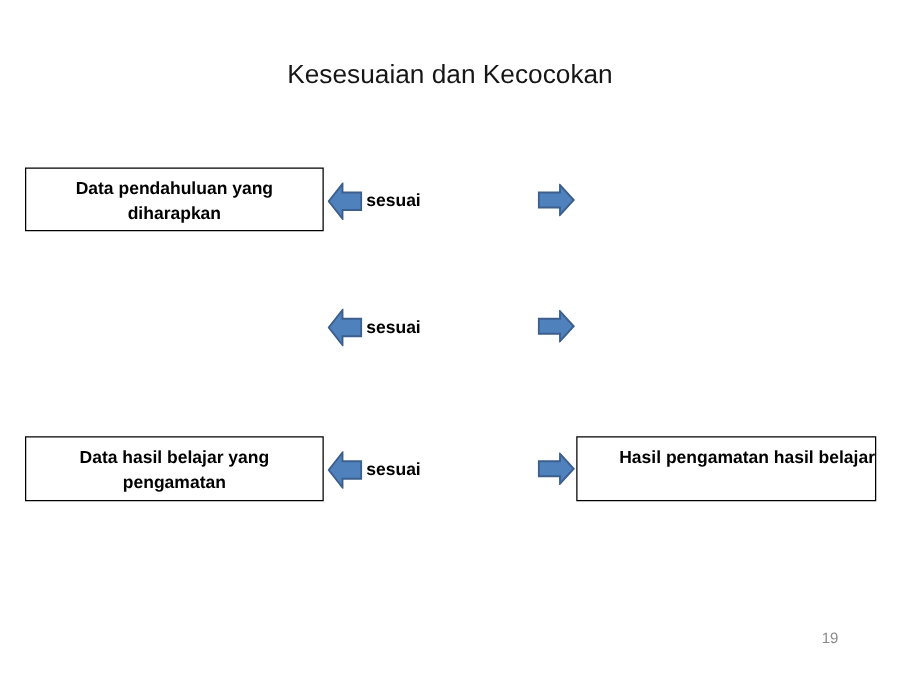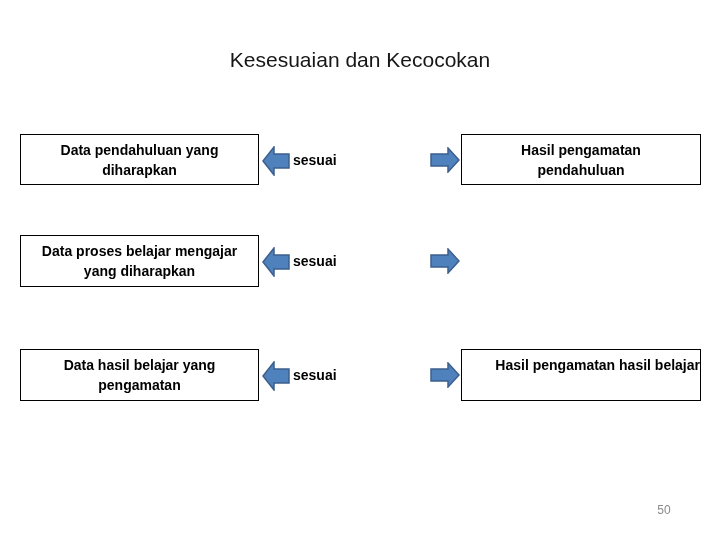--- a/index.html
+++ b/index.html
@@ -96,31 +96,23 @@
       <span>Data pendahuluan yang
 diharapkan</span>
     </div>
     <svg class="arrow arrow-left" width="28" height="30" viewBox="0 0 28 30">
       <polygon points="27,8 12,8 12,1 1,15 12,29 12,22 27,22"></polygon>
     </svg>
     <div class="relation">sesuai</div>
     <svg class="arrow arrow-right" width="30" height="26" viewBox="0 0 30 26">
       <polygon points="1,7 18,7 18,1 29,13 18,25 18,19 1,19"></polygon>
     </svg>
-    <div class="box right-box">
-      <span>Hasil pengamatan
-pendahuluan</span>
-    </div>
   </div>
 
   <div class="row row-2">
-    <div class="box left-box">
-      <span>Data proses belajar mengajar
-yang diharapkan</span>
-    </div>
     <svg class="arrow arrow-left" width="28" height="30" viewBox="0 0 28 30">
       <polygon points="27,8 12,8 12,1 1,15 12,29 12,22 27,22"></polygon>
     </svg>
     <div class="relation">sesuai</div>
     <svg class="arrow arrow-right" width="30" height="26" viewBox="0 0 30 26">
       <polygon points="1,7 18,7 18,1 29,13 18,25 18,19 1,19"></polygon>
     </svg>
   </div>
 
   <div class="row row-3">
@@ -133,15 +125,15 @@
     </svg>
     <div class="relation">sesuai</div>
     <svg class="arrow arrow-right" width="30" height="26" viewBox="0 0 30 26">
       <polygon points="1,7 18,7 18,1 29,13 18,25 18,19 1,19"></polygon>
     </svg>
     <div class="box right-box align-top">
       <span>Hasil pengamatan hasil belajar</span>
     </div>
   </div>
 
-  <div class="page-number">50</div>
+  <div class="page-number">19</div>
 
 </div>
 
 </body></html>

